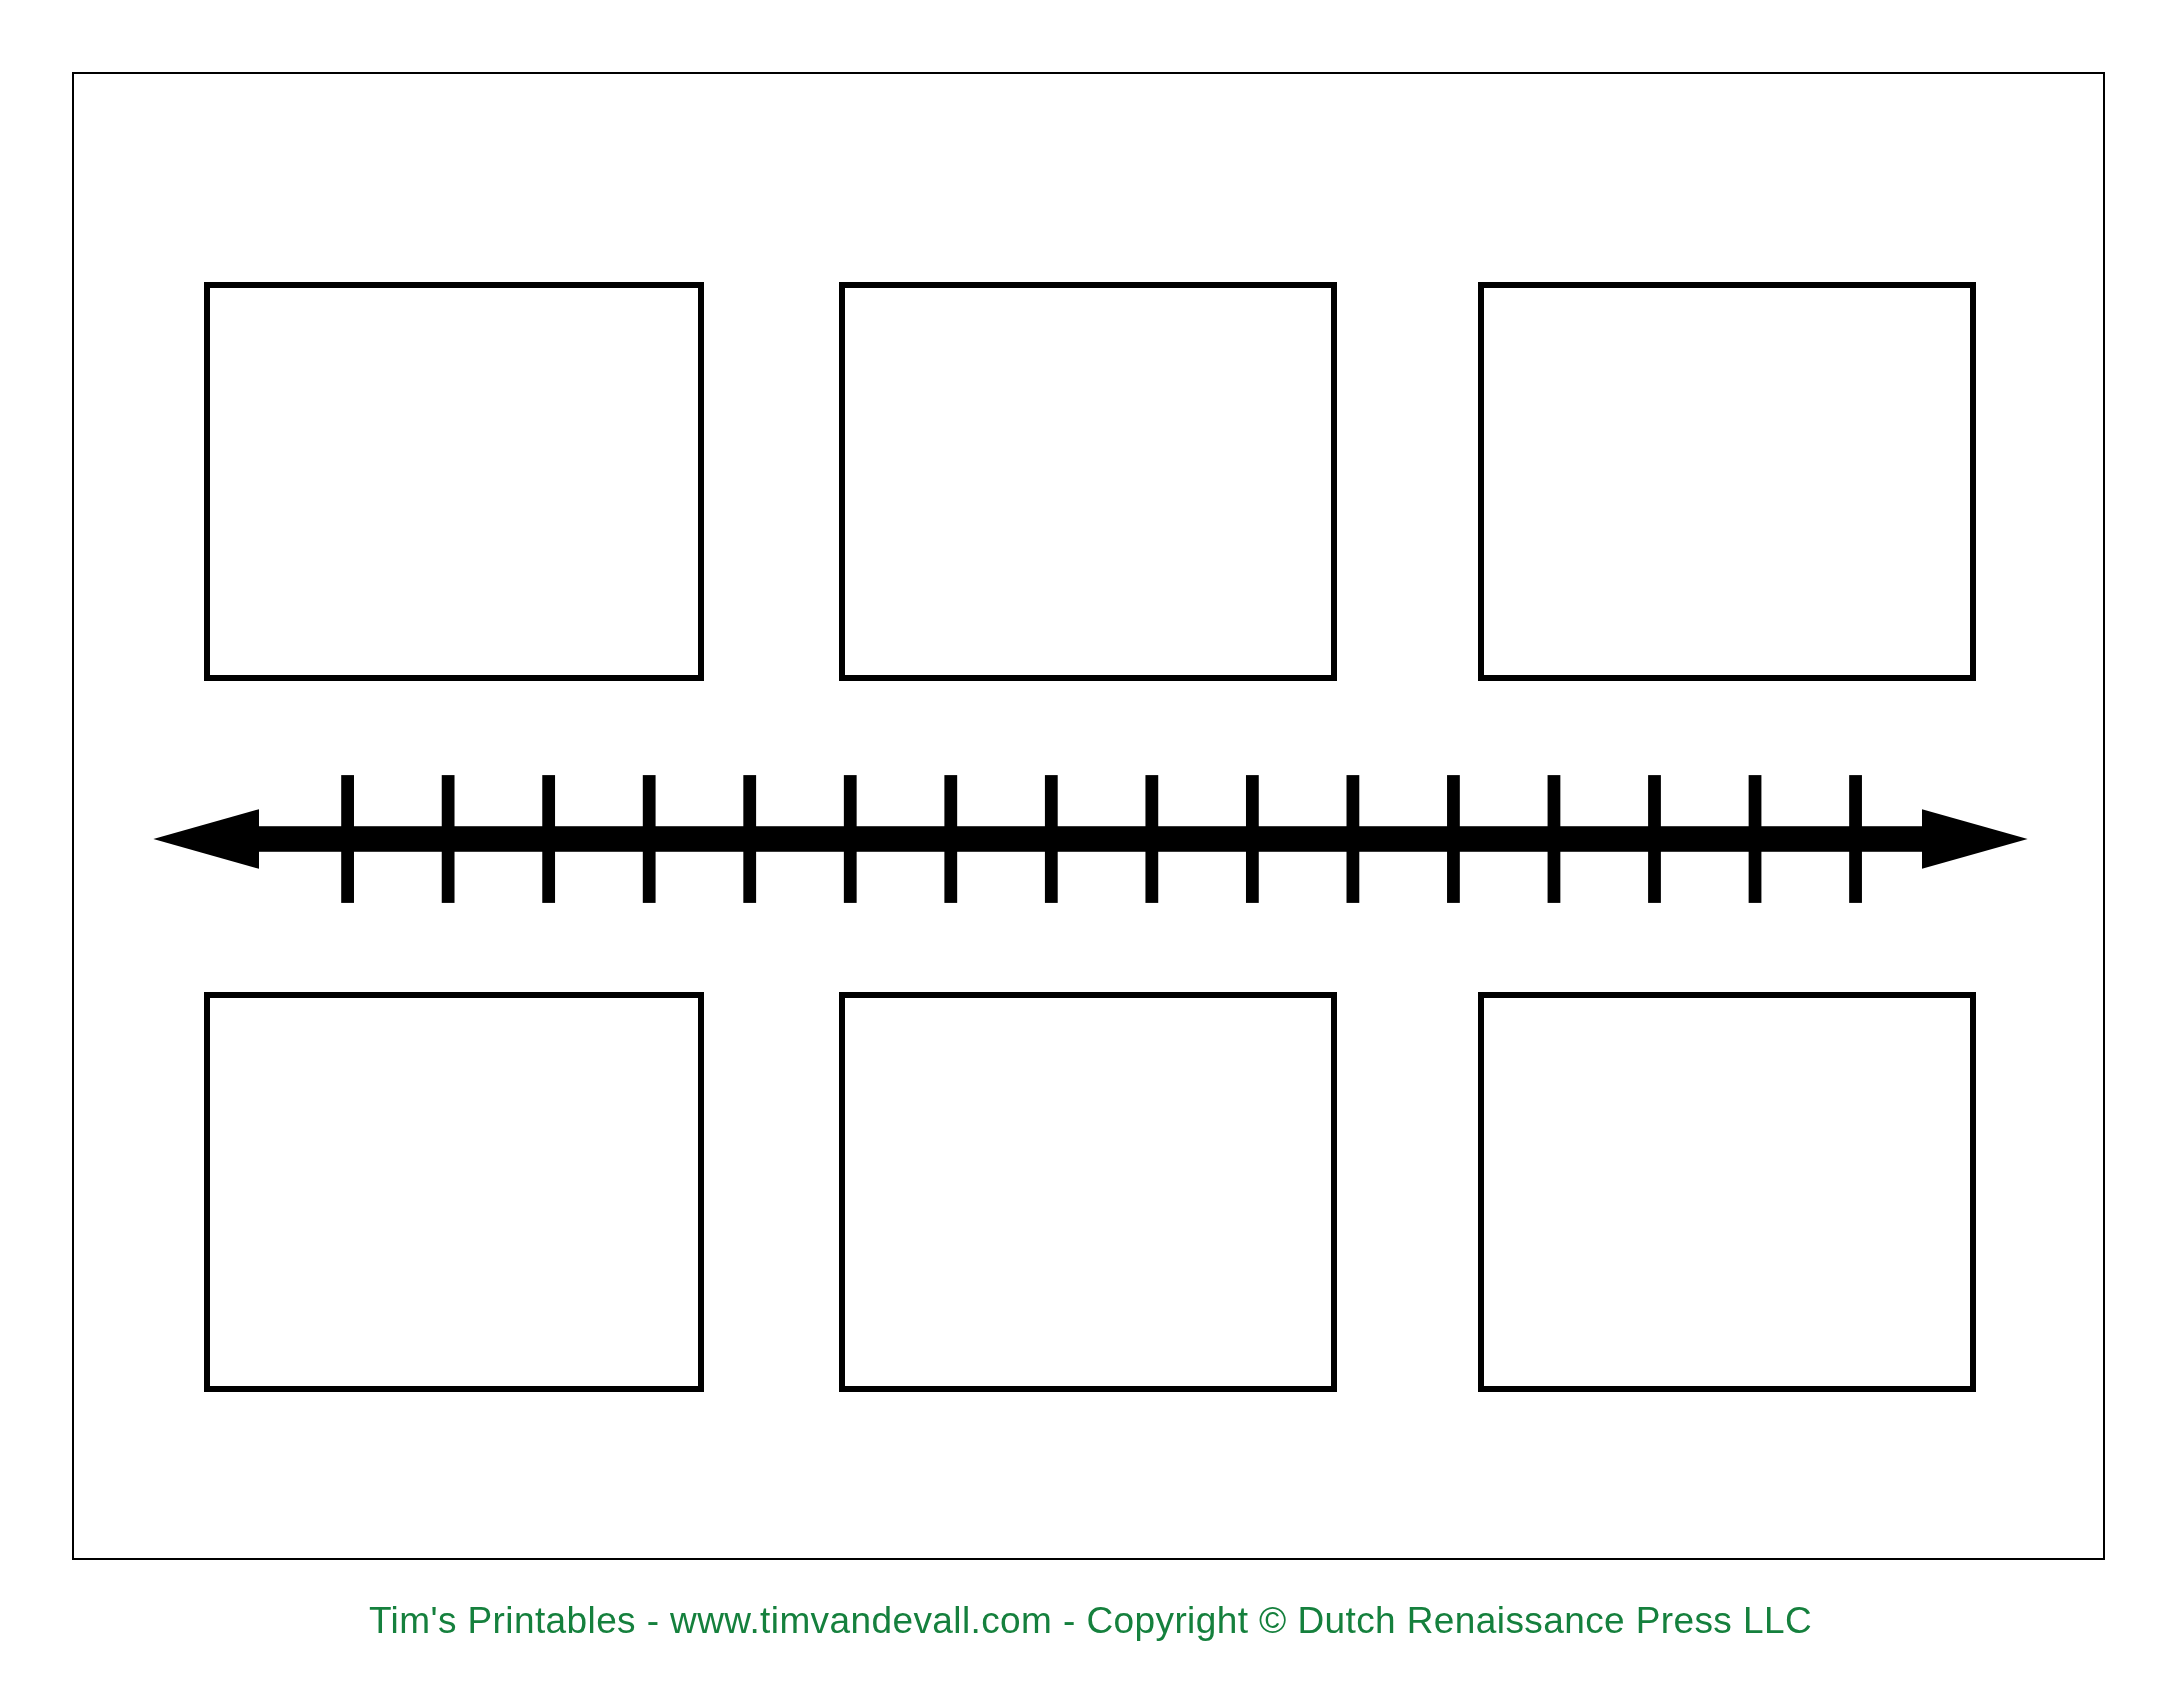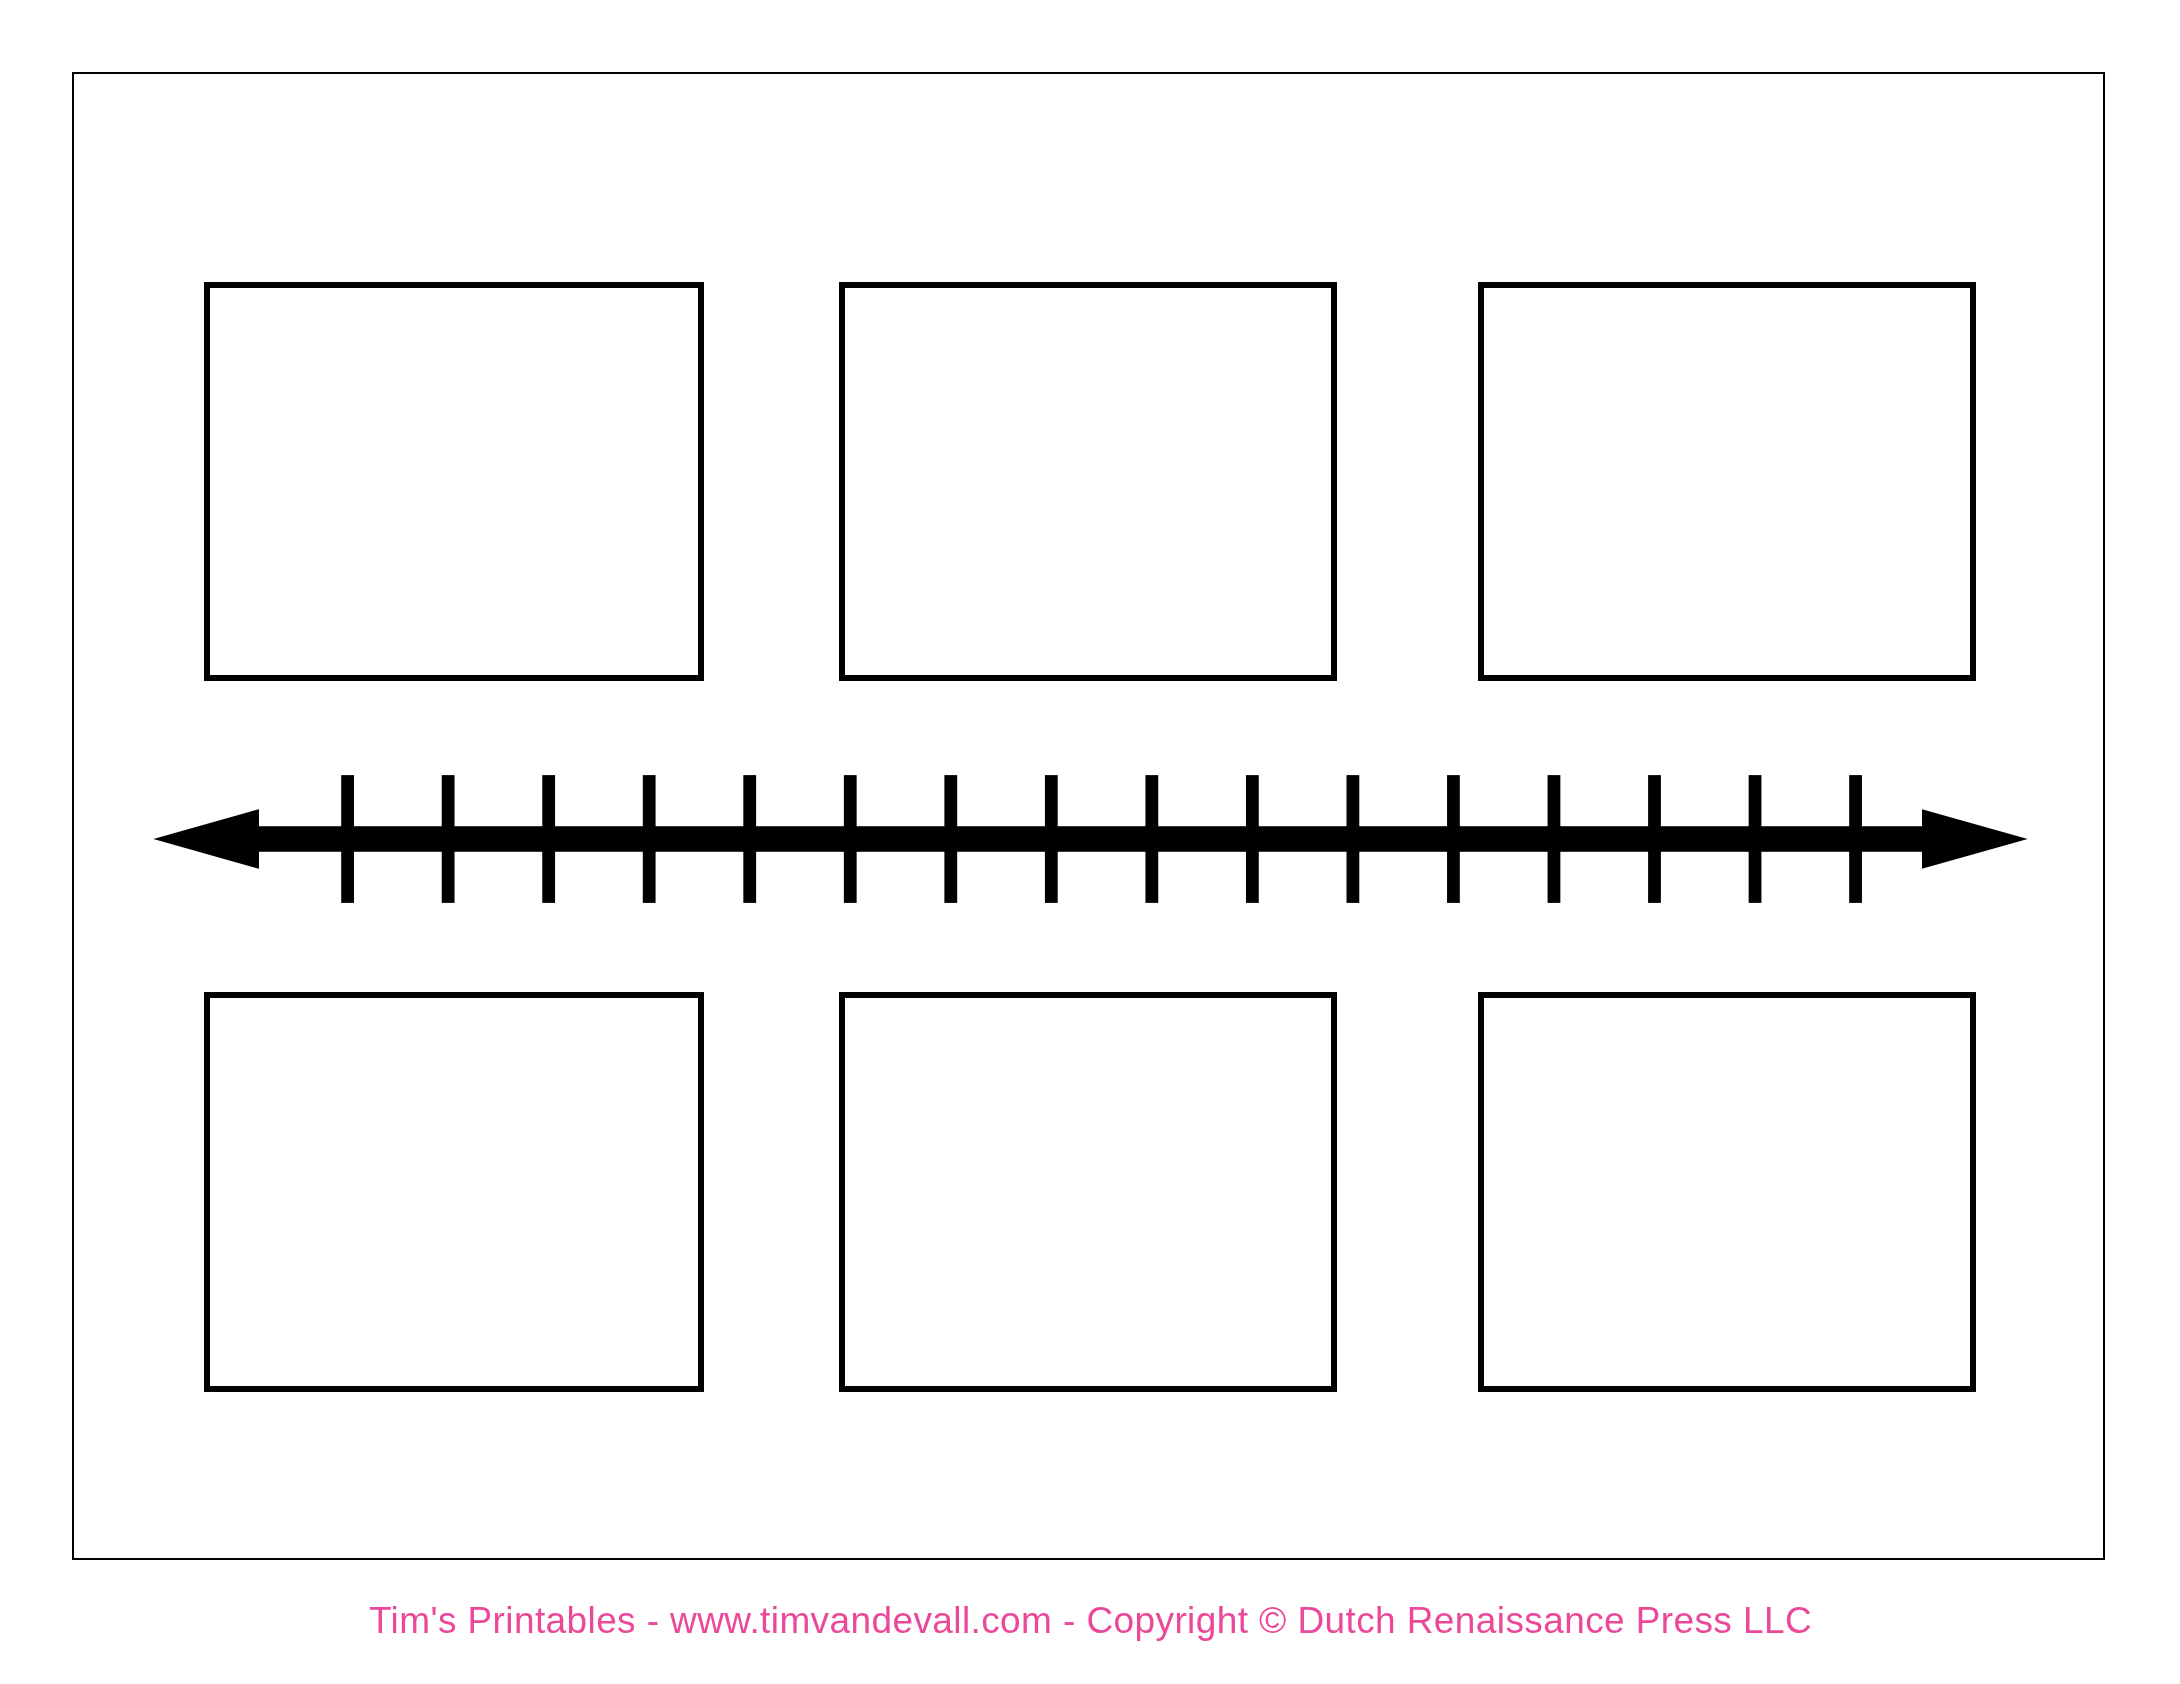--- a/index.html
+++ b/index.html
@@ -59,21 +59,21 @@
   
   #footer-credit {
     position: absolute;
     left: 0;
     top: 1600px;
     width: 2181px;
     text-align: center;
     font-family: "Liberation Sans", sans-serif;
     font-size: 37px;
     letter-spacing: 0.4px;
-    color: #ec4899;
+    color: #15803d;
     white-space: nowrap;
   }
 </style>
 </head>
 <body>
 
 <div id="page" style="background: rgb(255, 255, 255);">
 
   <div id="page-border" style="border-color: rgb(0, 0, 0); border-width: 2.6px;"></div>
 

